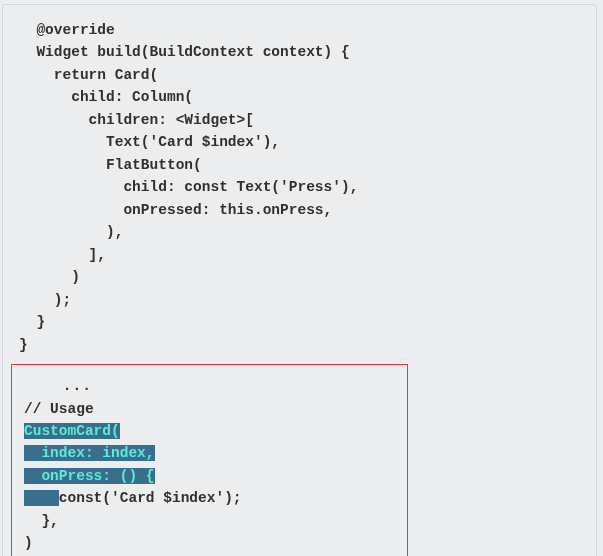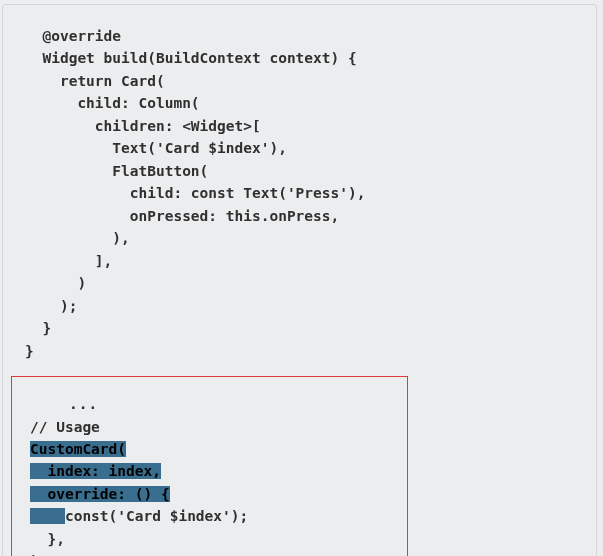--- a/index.html
+++ b/index.html
@@ -17,31 +17,32 @@
     .code-container {
       background: #ecedee;
       border: 1px solid #d4d5d6;
       border-radius: 3px;
       padding: 6px 8px 6px 8px;
       margin: 4px 6px 4px 2px;
       font-weight: bold;
     }
     pre {
       white-space: pre;
-      margin: 14px;
+      margin: 8px;
+      font-family: Liberation Mono, monospace;
     }
     .annotation-box {
       border: 1px solid #e03a3a;
       padding: 2px 4px 6px 4px;
       margin-top: 2px;
       margin-right: 180px;
     }
     .hl {
       background: #3a6e8f;
-      color: #000000;
+      color: #5eead4;
     }
     .ellipsis {
       letter-spacing: 1px;
     }
   </style>
 </head>
 <body>
 
 <div class="code-container">
 <pre><span>  @override</span>
@@ -58,19 +59,19 @@
 <span>      )</span>
 <span>    );</span>
 <span>  }</span>
 <span>}</span>
 </pre>
 <div class="annotation-box">
 <pre><span class="ellipsis">    ...</span>
 <span>// Usage</span>
 <span class="hl">CustomCard(</span>
 <span class="hl">  </span><span class="hl">index: index,</span>
-<span class="hl">  </span><span class="hl">override: () {</span>
+<span class="hl">  </span><span class="hl">onPress: () {</span>
 <span class="hl">    </span><span>const('Card $index');</span>
 <span>  </span><span>},</span>
 <span>)</span>
 <span class="ellipsis">     ...</span></pre>
 </div>
 </div>
 
 </body></html>

